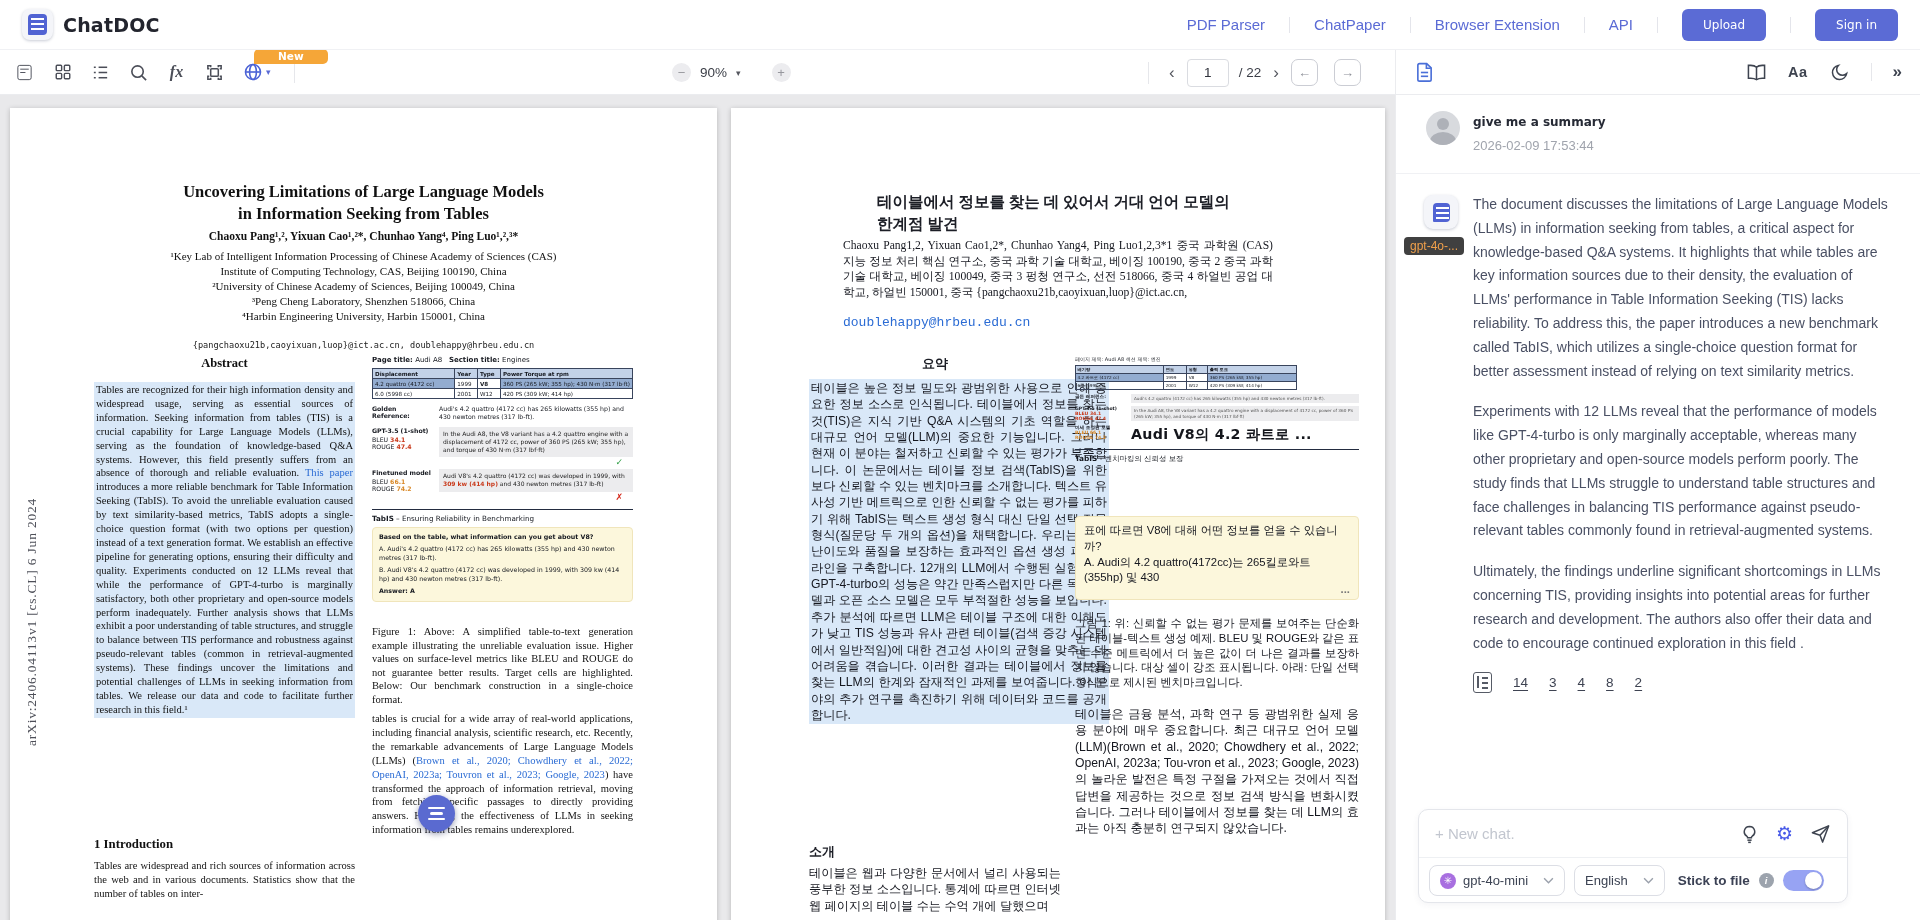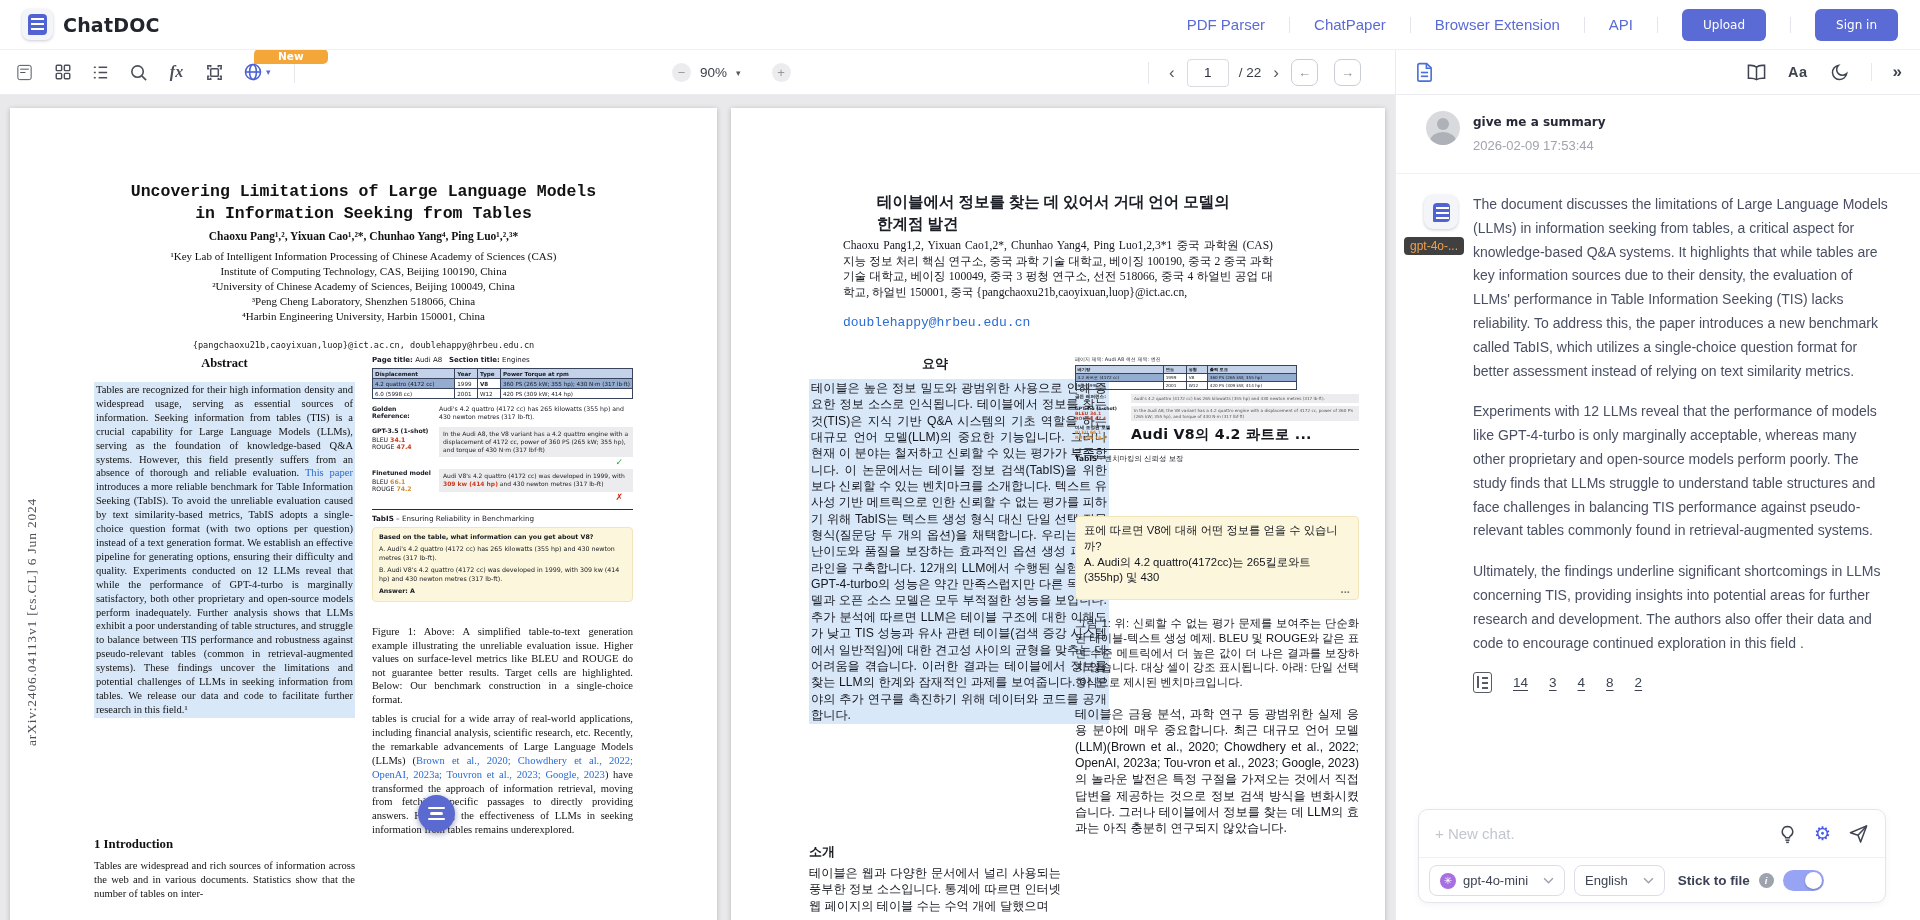--- a/index.html
+++ b/index.html
@@ -61,21 +61,21 @@
   .dchev{font-size:17px;color:#3e4450;cursor:pointer;font-weight:600}
   .chdiv{width:1px;height:18px;background:#e6e7eb}
 
   
   #viewer{position:absolute;top:95px;left:0;width:1395px;height:825px;background:#e9e9eb;overflow:hidden}
   .page{position:absolute;top:13px;background:#fff;box-shadow:0 1px 5px rgba(0,0,0,.22)}
   #pageL{left:10px;width:707px;height:1060px}
   #pageR{left:731px;width:654px;height:1060px}
   #arxiv{position:absolute;left:14px;top:218px;height:420px;writing-mode:vertical-rl;transform:rotate(180deg);
     font-family:"Liberation Serif",serif;font-size:13.5px;color:#4d4f58;letter-spacing:.8px;white-space:nowrap}
-  .ptitle{position:absolute;left:0;right:0;text-align:center;font-family:Liberation Mono, monospace;
+  .ptitle{position:absolute;left:0;right:0;text-align:center;font-family:Liberation Serif, serif;
     font-weight:700;font-size:16.5px;color:#111}
   #ptitle1{top:74px}#ptitle2{top:96px}
   #pauthors{position:absolute;top:122px;left:0;right:0;text-align:center;font-family:"Liberation Serif",serif;
     font-weight:700;font-size:11.5px;color:#111}
   .affil{position:absolute;left:0;right:0;text-align:center;font-family:"Liberation Serif",serif;
     font-size:11px;color:#111}
   #emails{position:absolute;top:232px;left:0;right:0;text-align:center;
     font-family:"DejaVu Sans Mono",monospace;font-size:8.6px;color:#222}
   .colhead{font-family:"Liberation Serif",serif;font-weight:700;font-size:12.5px;color:#111}
   #abshead{position:absolute;top:248px;left:84px;width:261px;text-align:center}
@@ -172,21 +172,21 @@
   .bubble{margin:6px 28px 0 77px;font-size:14px;line-height:23.8px;color:#4a5064}
   .bubble p{margin-bottom:17px;text-align:left}
   .cites{display:flex;align-items:center;gap:21px;margin:14px 0 0 77px}
   .cite-icon{width:19px;height:21px;border:1.7px solid #565b66;border-radius:3px;position:relative;flex:none}
   .cite-icon:before{content:"";position:absolute;left:3px;top:3px;width:2px;height:12px;background:#565b66}
   .cite-icon:after{content:"";position:absolute;left:8px;top:4px;width:6px;height:2px;background:#565b66;
     box-shadow:0 5px 0 #565b66,0 10px 0 #565b66}
   .citenum{font-size:13.5px;color:#3e4352;text-decoration:underline;text-underline-offset:3px;cursor:pointer}
 
   
-  #composer{position:absolute;left:22px;top:714px;width:468px;height:94px;border:1px solid #e4e6eb;
+  #composer{position:absolute;left:22px;top:714px;width:430px;height:94px;border:1px solid #e4e6eb;
     border-radius:10px;background:#fff;box-shadow:0 2px 6px rgba(60,70,110,.06)}
   .comp-row1{height:47px;display:flex;align-items:center;padding:0 16px;gap:17px}
   .placeholder{color:#c2c6cf;font-size:15px;flex:1}
   .comp-icon{cursor:pointer;display:flex;align-items:center;color:#3e4450}
   .gearglyph{font-size:19px;color:#4759e8;line-height:1}
   .comp-row2{height:46px;border-top:1px solid #eef0f3;display:flex;align-items:center;padding:0 10px;gap:9px}
   .pill{height:31px;border:1px solid #dcdee5;border-radius:8px;display:flex;align-items:center;
     padding:0 10px;gap:7px;cursor:pointer;background:#fff}
   .ai-dot{width:16px;height:16px;border-radius:50%;background:#a86fe0;color:#fff;font-size:10px;
     display:flex;align-items:center;justify-content:center;flex:none}

